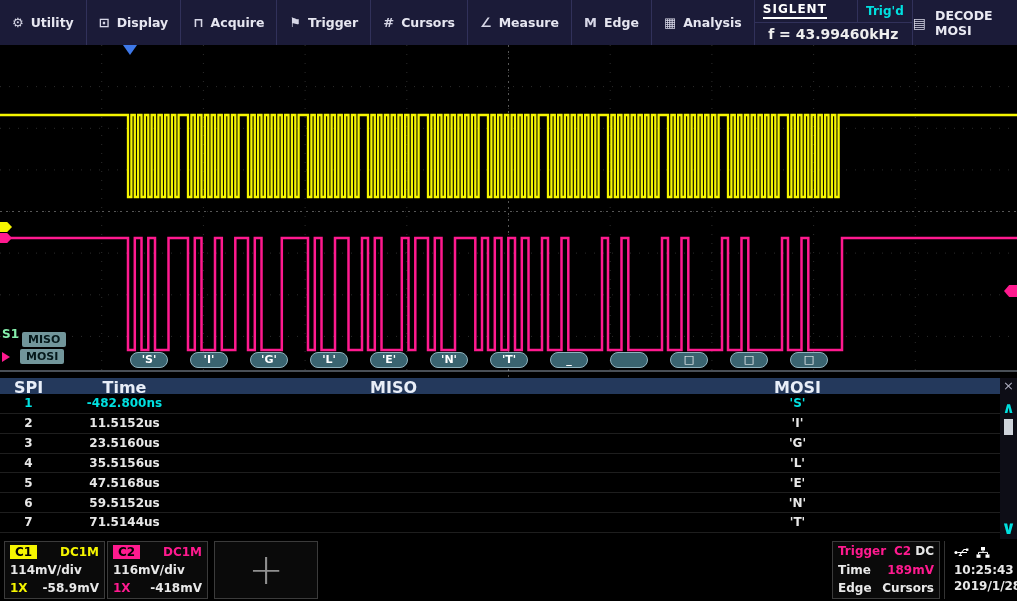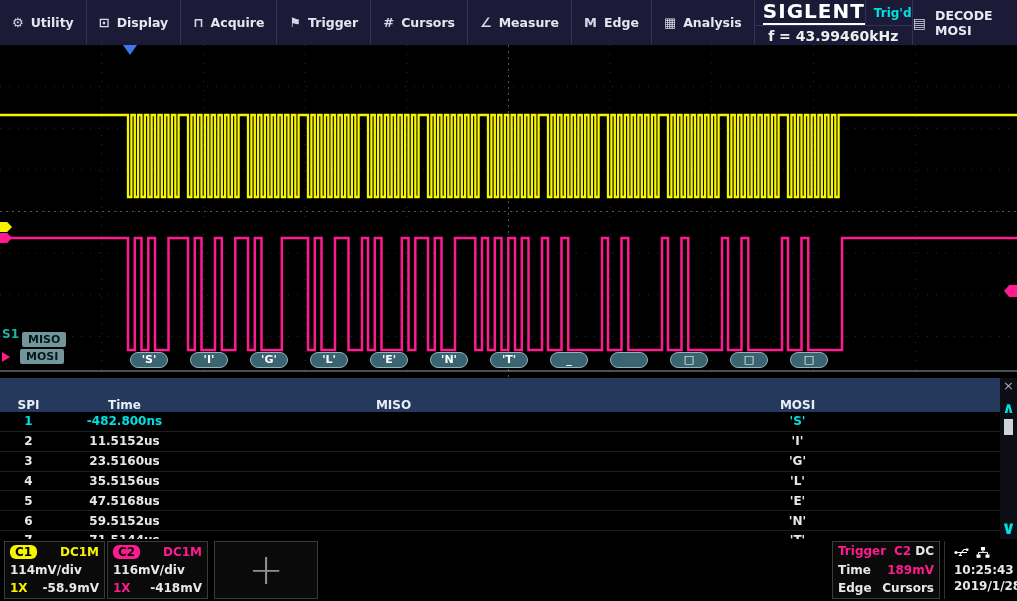--- a/index.html
+++ b/index.html
@@ -8,50 +8,50 @@
   .screen{position:relative;width:1017px;height:601px;background:#000;overflow:hidden}
 
   
   .menubar{position:absolute;top:0;left:0;width:1017px;height:45px;background:var(--menubg,#1b1b38);
            display:flex;align-items:stretch;color:#e6e6f0}
   .menu-item{display:flex;align-items:center;gap:7px;padding:0 12px;border-right:1px solid #31315a;
              cursor:pointer;font-size:12.5px;font-weight:600;white-space:nowrap}
   .mi-icon{font-size:13px;color:#d6d6e6;line-height:1}
   .brand-block{width:158px;display:flex;flex-direction:column;border-right:1px solid #31315a}
   .brand-top{flex:1;display:flex;align-items:center;padding:0 8px;border-bottom:1px solid #31315a}
-  .logo{font-size:20px;font-weight:800;letter-spacing:1px;color:#fff;border-bottom:2px solid #fff;line-height:1.15}
+  .logo{font-size:12px;font-weight:800;letter-spacing:1px;color:#fff;border-bottom:2px solid #fff;line-height:1.15}
   .trig-status{margin-left:auto;font-size:12px;font-weight:700;color:var(--cyan,#00e0e0);padding-left:8px;border-left:1px solid #31315a;align-self:stretch;display:flex;align-items:center}
   .brand-freq{flex:1;display:flex;align-items:center;justify-content:center;font-size:14px;font-weight:600;color:#eee}
   .decode-btn{flex:1;display:flex;align-items:center;justify-content:center;gap:9px;font-size:12.5px;font-weight:700;cursor:pointer;color:#e9e9f2}
   .dl-icon{font-size:14px;color:#d6d6e6}
 
   
   .wave-area{position:absolute;top:45px;left:0;width:1017px;height:333px;background:#000}
   #wave-holder,#wave-holder svg{position:absolute;top:0;left:0;width:1017px;height:333px}
   .trig-pos{position:absolute;left:123px;top:0;width:0;height:0;
             border-left:7px solid transparent;border-right:7px solid transparent;border-top:10px solid #3e78e8}
   .ch-marker{position:absolute;left:0;width:12px;height:10px;clip-path:polygon(0 0,60% 0,100% 50%,60% 100%,0 100%)}
   .c1m{top:177px;background:var(--c1,#f5f500)}
   .c2m{top:188px;background:var(--c2,#ff1a8f)}
   .trig-level{position:absolute;right:0;top:240px;width:13px;height:12px;background:var(--c2,#ff1a8f);
               clip-path:polygon(100% 0,40% 0,0 50%,40% 100%,100% 100%)}
   .decode-row{position:absolute;left:0;display:flex;align-items:center;height:15px}
   .dr1{top:287px}
   .dr2{top:304px}
-  .s1-label{color:#14b8a6;font-size:12px;font-weight:700;margin:0 3px 12px 2px}
+  .s1-label{color:#86efac;font-size:12px;font-weight:700;margin:0 3px 12px 2px}
   .sig-label{background:#72969b;color:#05181a;font-size:11px;font-weight:700;padding:0 6px;height:15px;line-height:15px;border-radius:2px}
   .mosi-arrow{width:0;height:0;border-top:5px solid transparent;border-bottom:5px solid transparent;
               border-left:8px solid var(--c2,#ff1a8f);margin:0 3px 0 2px}
   .dr2 .sig-label{margin-left:7px}
   .bubble{position:absolute;width:38px;height:16px;border-radius:8px;background:#3a6470;border:1px solid #8fb3bf;
           color:#fff;font-size:11px;font-weight:600;text-align:center;line-height:14px}
 
   
   .decode-table{position:absolute;top:378px;left:0;width:1017px;height:161px;background:#000}
-  .t-header{display:flex;height:34px;background:var(--thead,#24395c);color:#e8eef8;font-size:12px;font-weight:700;align-items:flex-end;text-align:center;width:1000px}
+  .t-header{display:flex;height:16px;background:var(--thead,#24395c);color:#e8eef8;font-size:16px;font-weight:700;align-items:flex-start;text-align:center;width:1000px}
   .t-row{display:flex;height:19.85px;align-items:center;border-bottom:1px solid #1e1e1e;color:#e8e8e8;
          font-size:12px;font-weight:700;text-align:center;width:1000px;cursor:pointer}
   .t-row.hl{color:var(--cyan,#00e0e0)}
   .th,.td{overflow:hidden;white-space:nowrap}
   .c-idx{width:57px}.c-time{width:135px}.c-miso{width:403px}.c-mosi{width:405px}
   .t-scroll{position:absolute;right:0;top:0;width:17px;height:161px;background:#0d0d16;
             display:flex;flex-direction:column;align-items:center}
   .t-close{height:17px;line-height:15px;font-size:13px;color:#aab;cursor:pointer}
   .t-up,.t-down{color:var(--cyan,#00e0e0);font-weight:800;cursor:pointer;line-height:1}
   .t-up{font-size:15px;margin-top:6px}
@@ -63,21 +63,21 @@
   .fbox{position:absolute;top:2px;height:58px;border:1px solid #3b3b3b;background:#0a0a0a;padding:3px 5px;
         display:flex;flex-direction:column;justify-content:space-between;font-size:12px;font-weight:700;color:#e8e8e8;cursor:pointer}
   .frow{display:flex;justify-content:space-between;align-items:center;line-height:1.05}
   .bx-c1{left:4px;width:101px}
   .bx-c2{left:107px;width:101px}
   .bx-add{left:214px;width:104px;align-items:center;justify-content:center}
   .bx-tb{left:688px;width:142px}
   .bx-tr{left:832px;width:108px}
   .bx-clk{left:944px;width:72px;border:none;background:transparent;cursor:default;border-left:1px solid #333;border-radius:0;
           display:flex;flex-direction:column;justify-content:center;gap:2px;padding-left:9px}
-  .ch-badge{color:#000;font-weight:800;padding:0 5px;font-size:12px;line-height:14px;border-radius:6px}
+  .ch-badge{color:#000;font-weight:800;padding:0 5px;font-size:12px;line-height:14px;border-radius:0}
   .bg-c1{background:var(--c1,#f5f500)}
   .bg-c2{background:var(--c2,#ff1a8f)}
   .tx-c1{color:var(--c1,#f5f500)}
   .tx-c2{color:var(--c2,#ff1a8f)}
   .vdiv{justify-content:flex-start}
   .plus-glyph{font-size:42px;font-weight:200;color:#8f8f8f;line-height:40px}
   .clk-icons{display:flex;gap:7px;align-items:center}
   .clk-time{font-size:12px}
   .clk-date{font-size:12px}
   .tr-src{display:flex;gap:4px}

